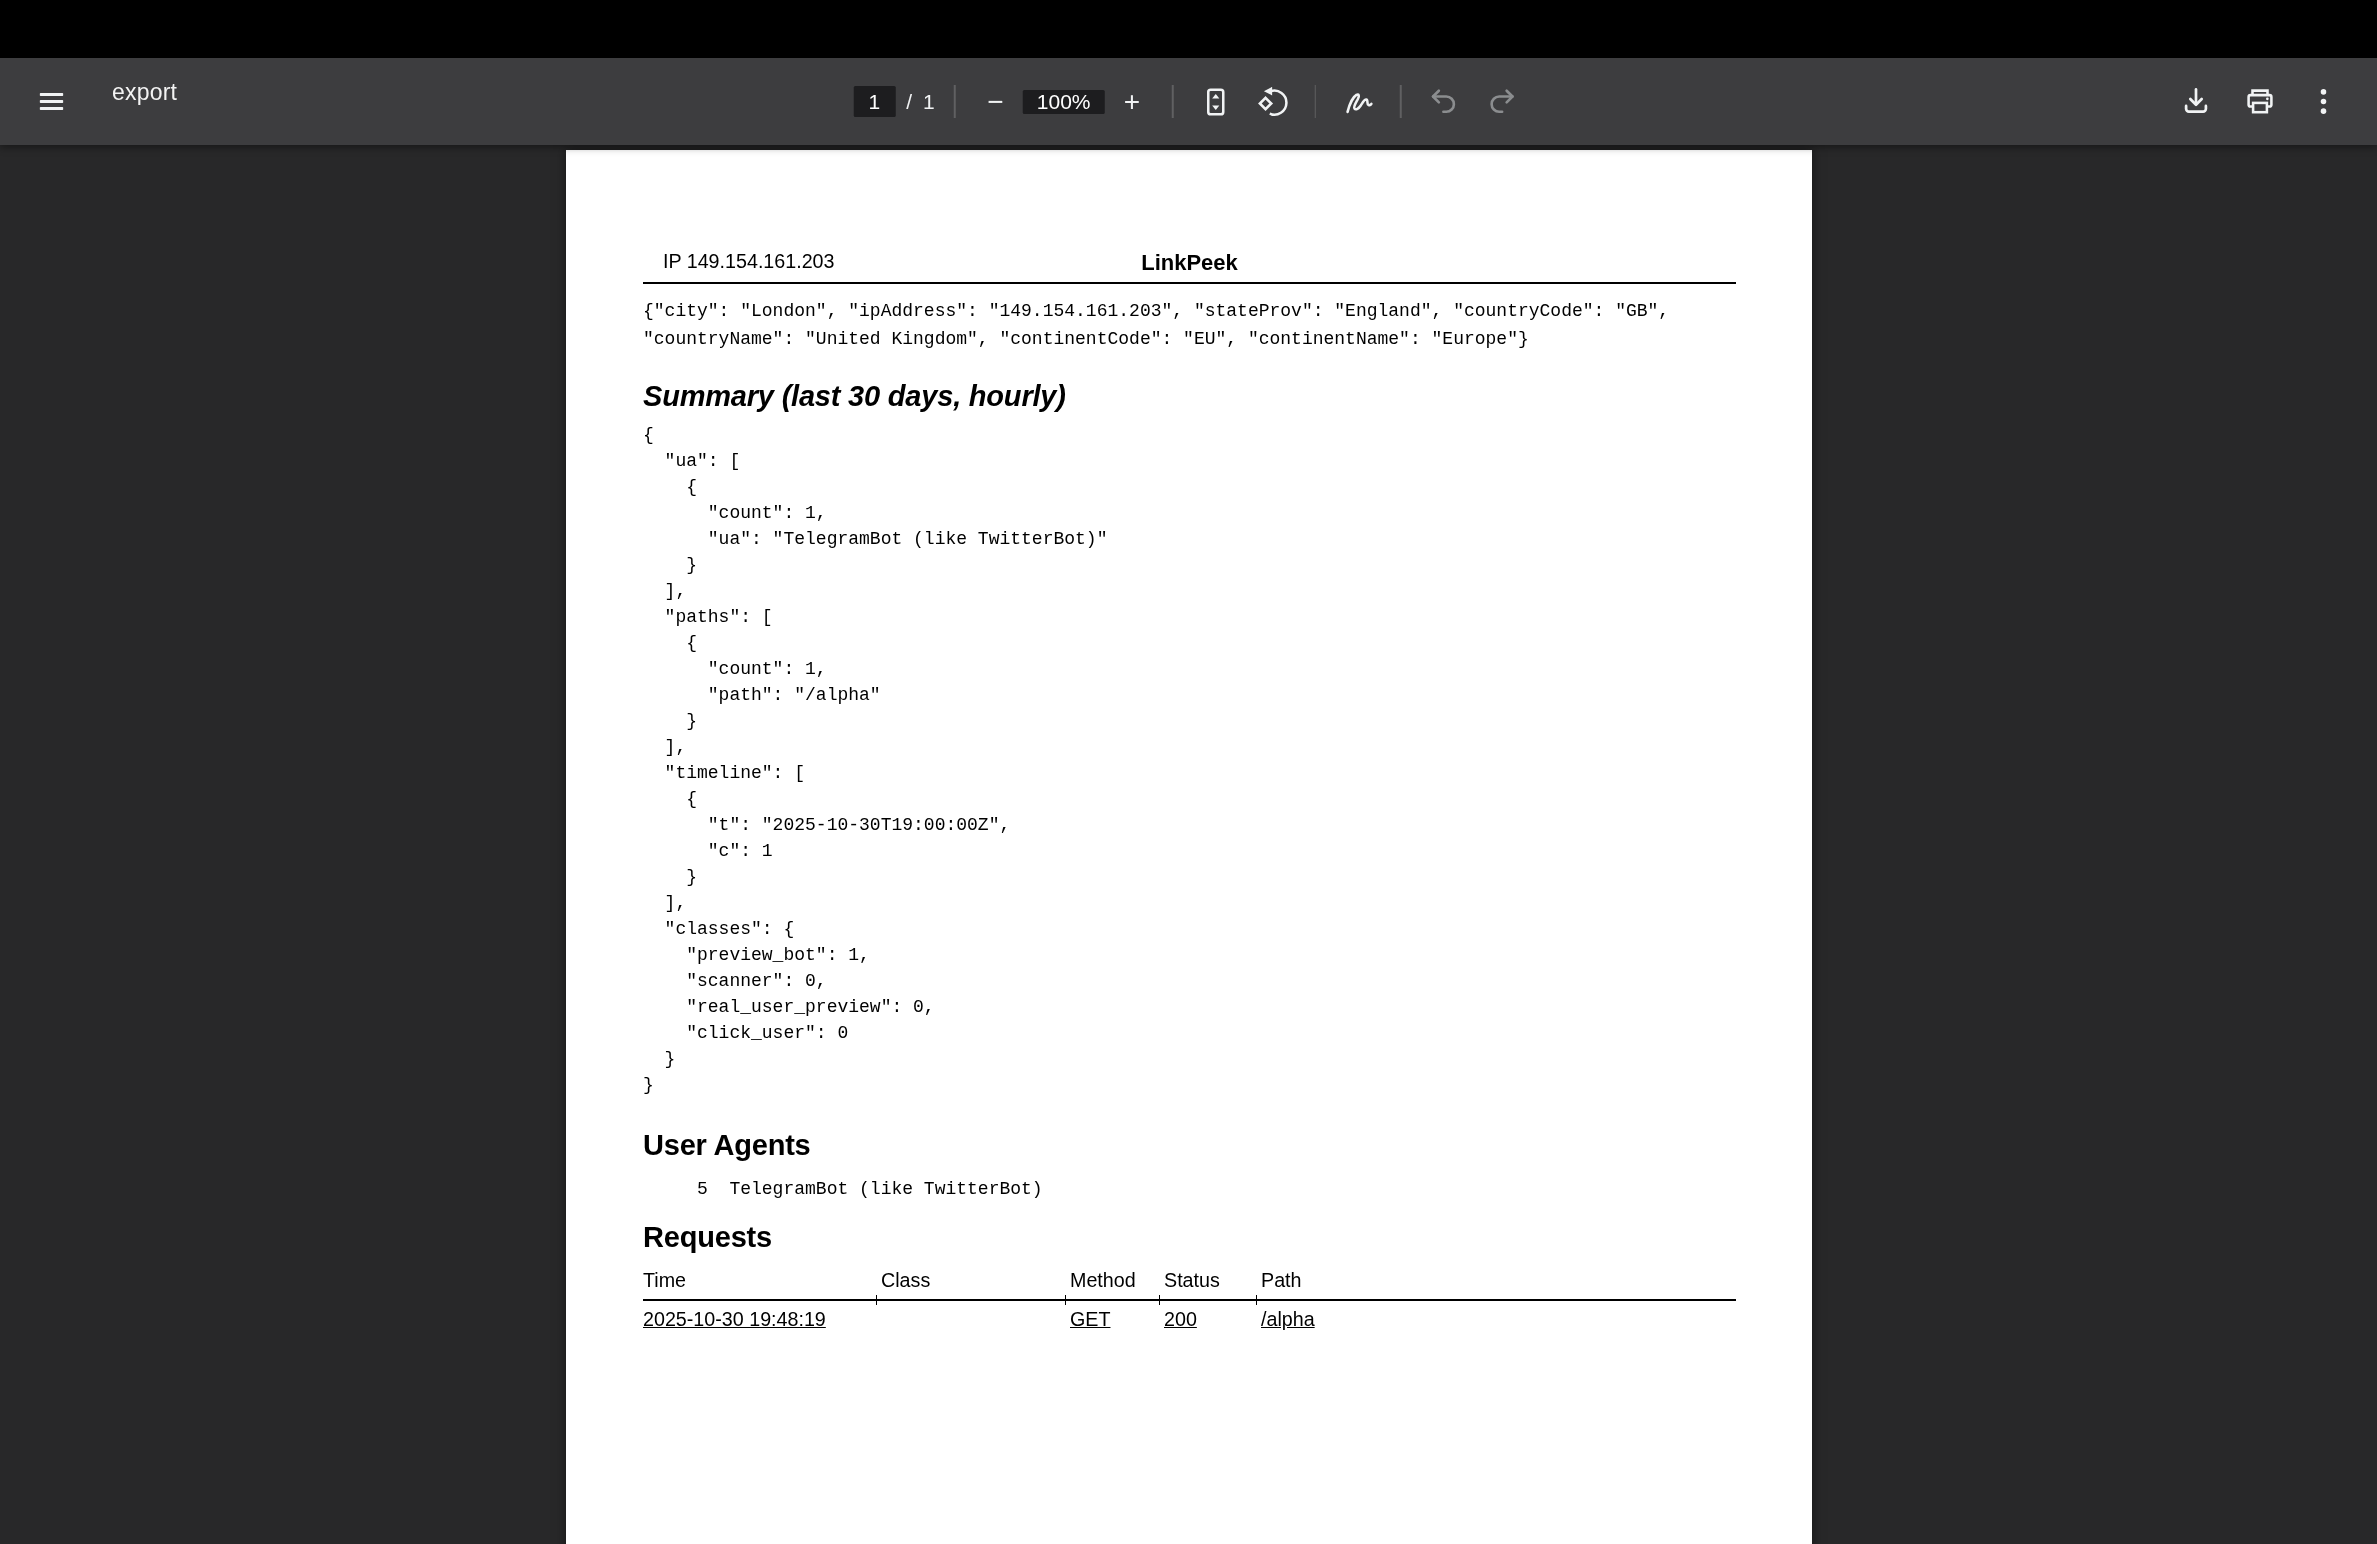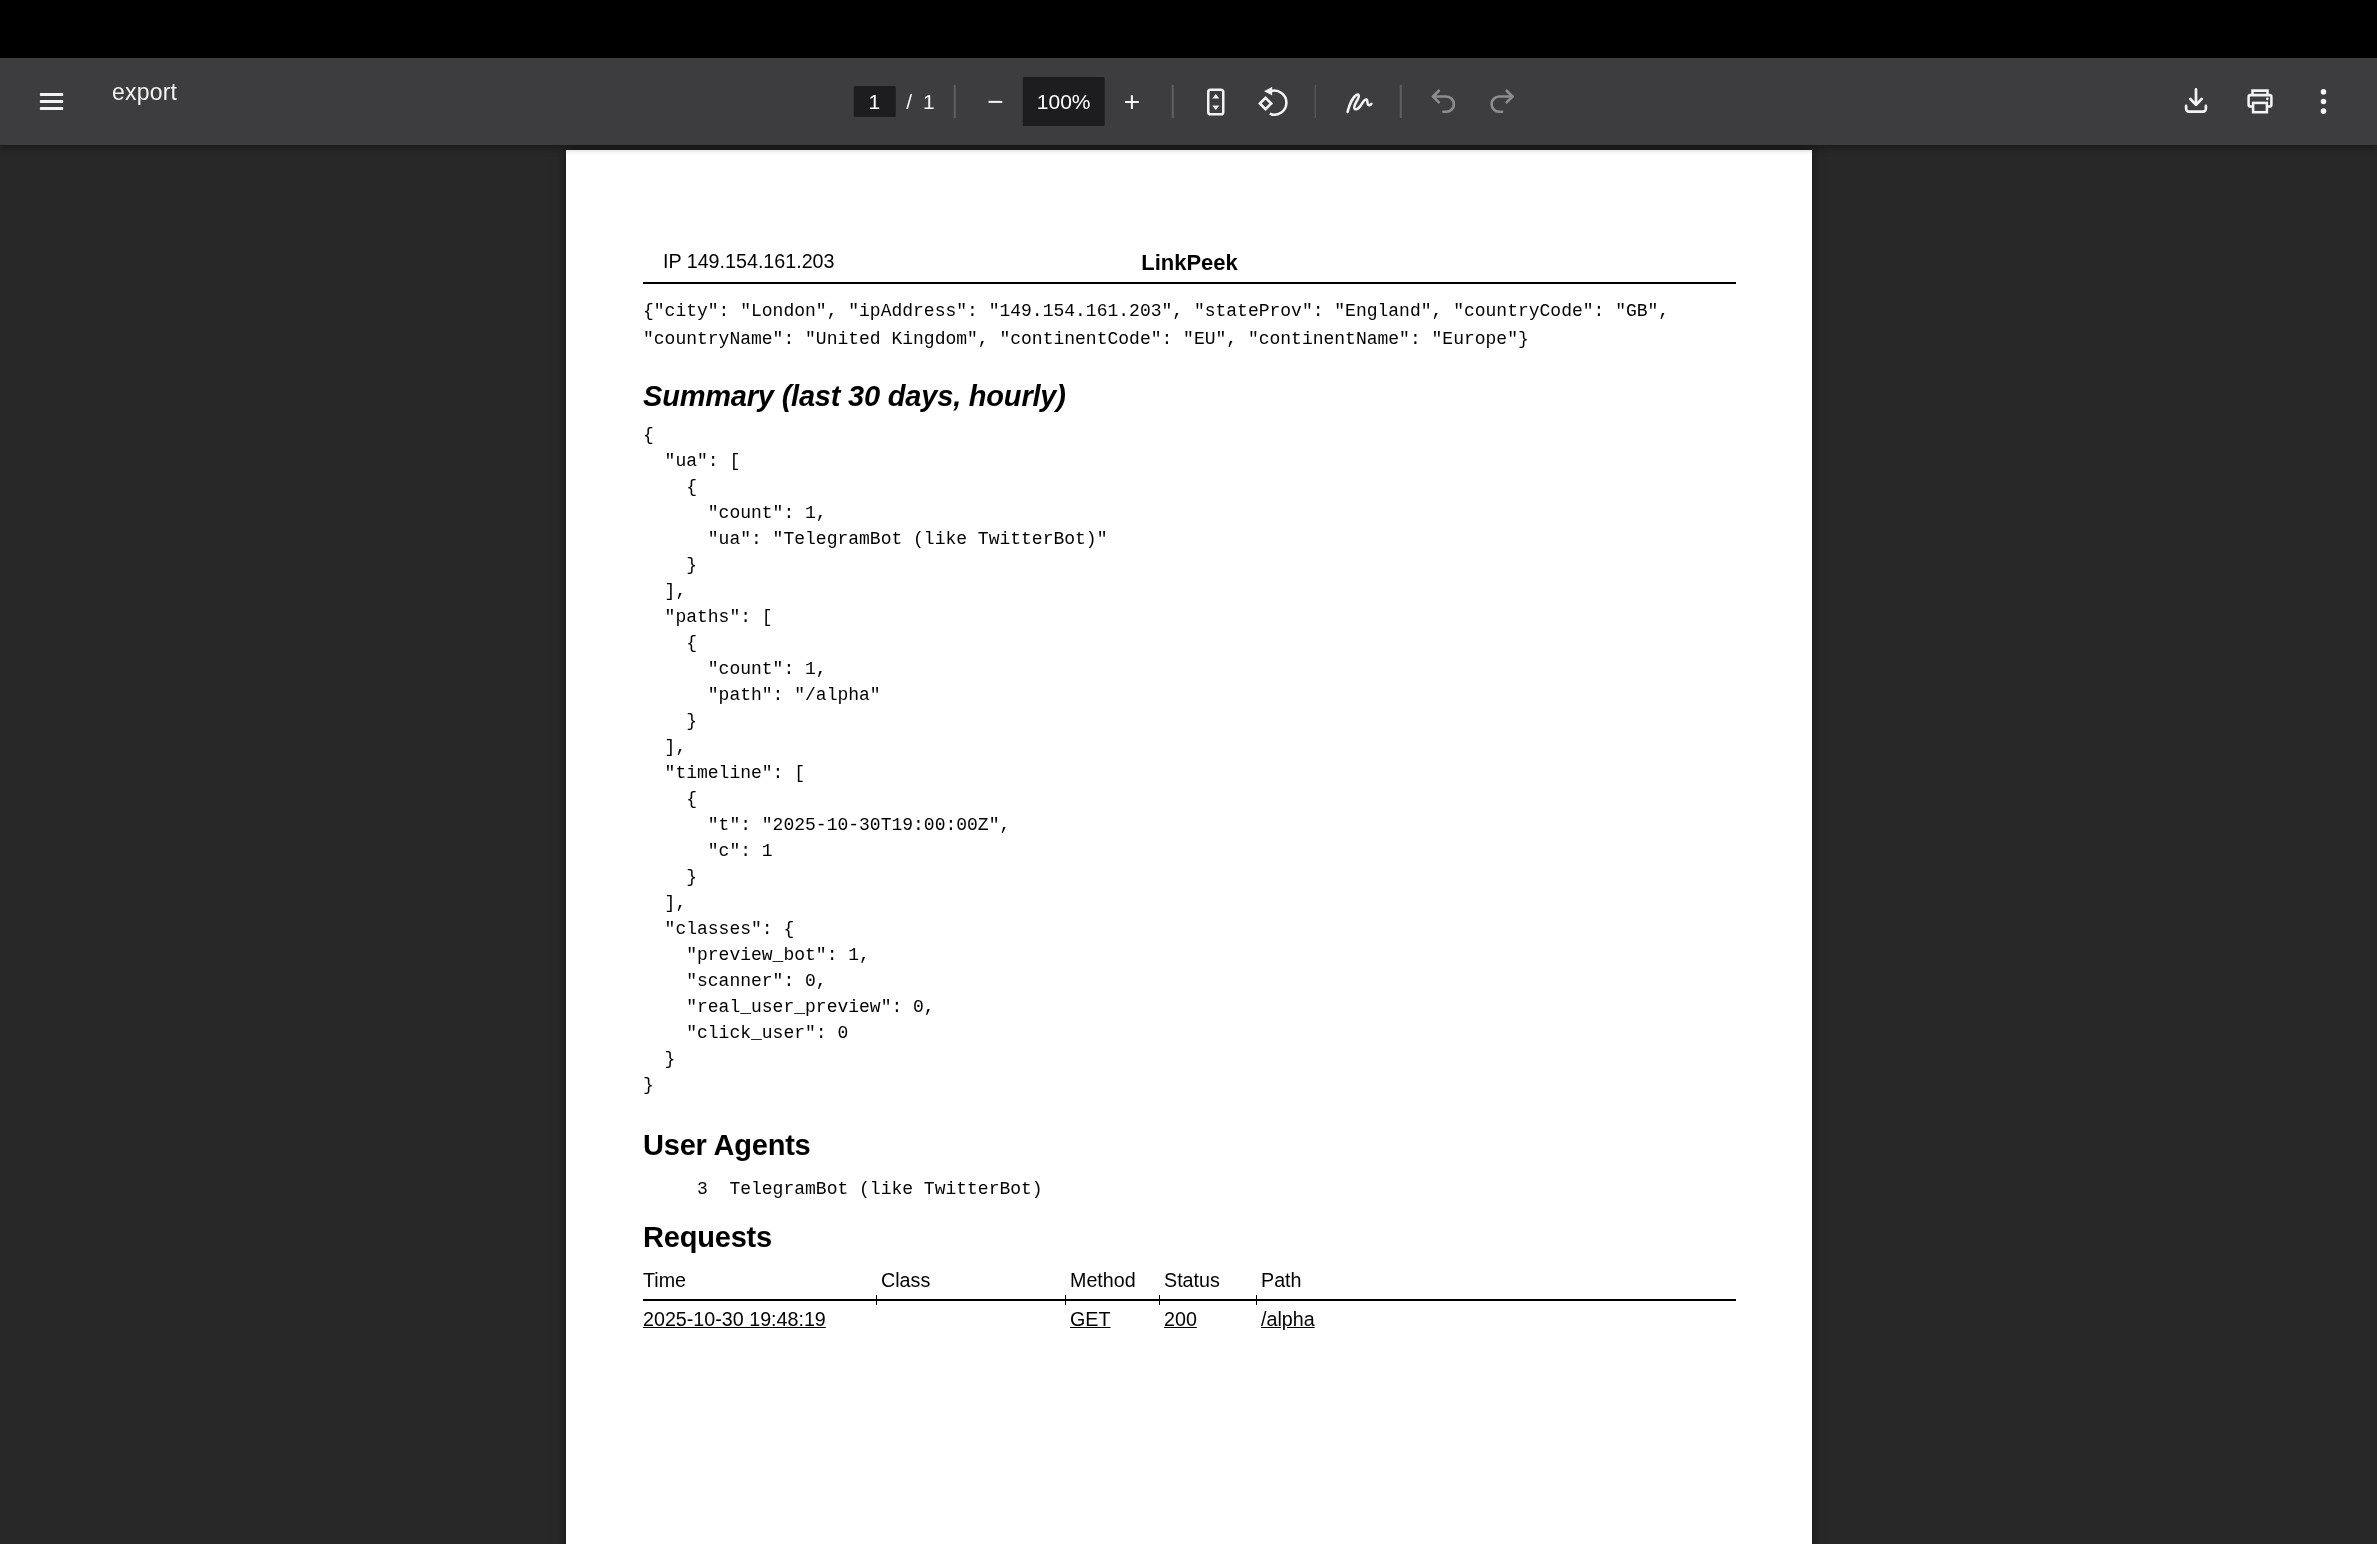--- a/index.html
+++ b/index.html
@@ -32,21 +32,21 @@
     color: #fff; font-size: 21px; text-align: center; font-family: "Liberation Sans", sans-serif;
   }
   .page-of { font-size: 21px; color: #f1f3f4; margin-left: 11px; display: flex; gap: 11px; }
   .tb-sep { width: 1.6px; height: 33px; background: #606062; margin: 0 19px; flex: 0 0 auto; }
   .glyph-btn {
     width: 42px; height: 42px; border: none; background: transparent; border-radius: 50%;
     color: #f1f3f4; font-size: 28px; font-weight: 300; line-height: 1; cursor: pointer;
     display: flex; align-items: center; justify-content: center; font-family: "Liberation Sans", sans-serif;
   }
   .zoom-box {
-    min-width: 82px; height: 49px; background: #1d1d1f; border-radius: 1.6px;
+    min-width: 82px; height: 24px; background: #1d1d1f; border-radius: 1.6px;
     color: #fff; font-size: 21px; display: flex; align-items: center; justify-content: center;
     margin: 0 6.3px; padding: 0 7.9px;
   }
   .disabled-icon { color: #8b8d8f; }
 
   .tb-right { margin-left: auto; display: flex; align-items: center; gap: 17.3px; padding-right: 31px; }
 
   
   .viewer {
     position: absolute; left: 0; top: 145px; width: 2377px; height: 1399px;
@@ -232,21 +232,21 @@
   ],
   "classes": {
     "preview_bot": 1,
     "scanner": 0,
     "real_user_preview": 0,
     "click_user": 0
   }
 }</div>
 
     <h2 class="doc-h2 h2-ua">User Agents</h2>
-    <div class="mono ua-pre">     3  TelegramBot (like TwitterBot)</div>
+    <div class="mono ua-pre">     5  TelegramBot (like TwitterBot)</div>
 
     <h2 class="doc-h2 h2-req">Requests</h2>
     <table class="req-table">
       <colgroup>
         <col class="col-time">
           <col class="col-class">
           <col class="col-method">
           <col class="col-status">
           <col class="col-path">
       </colgroup>

